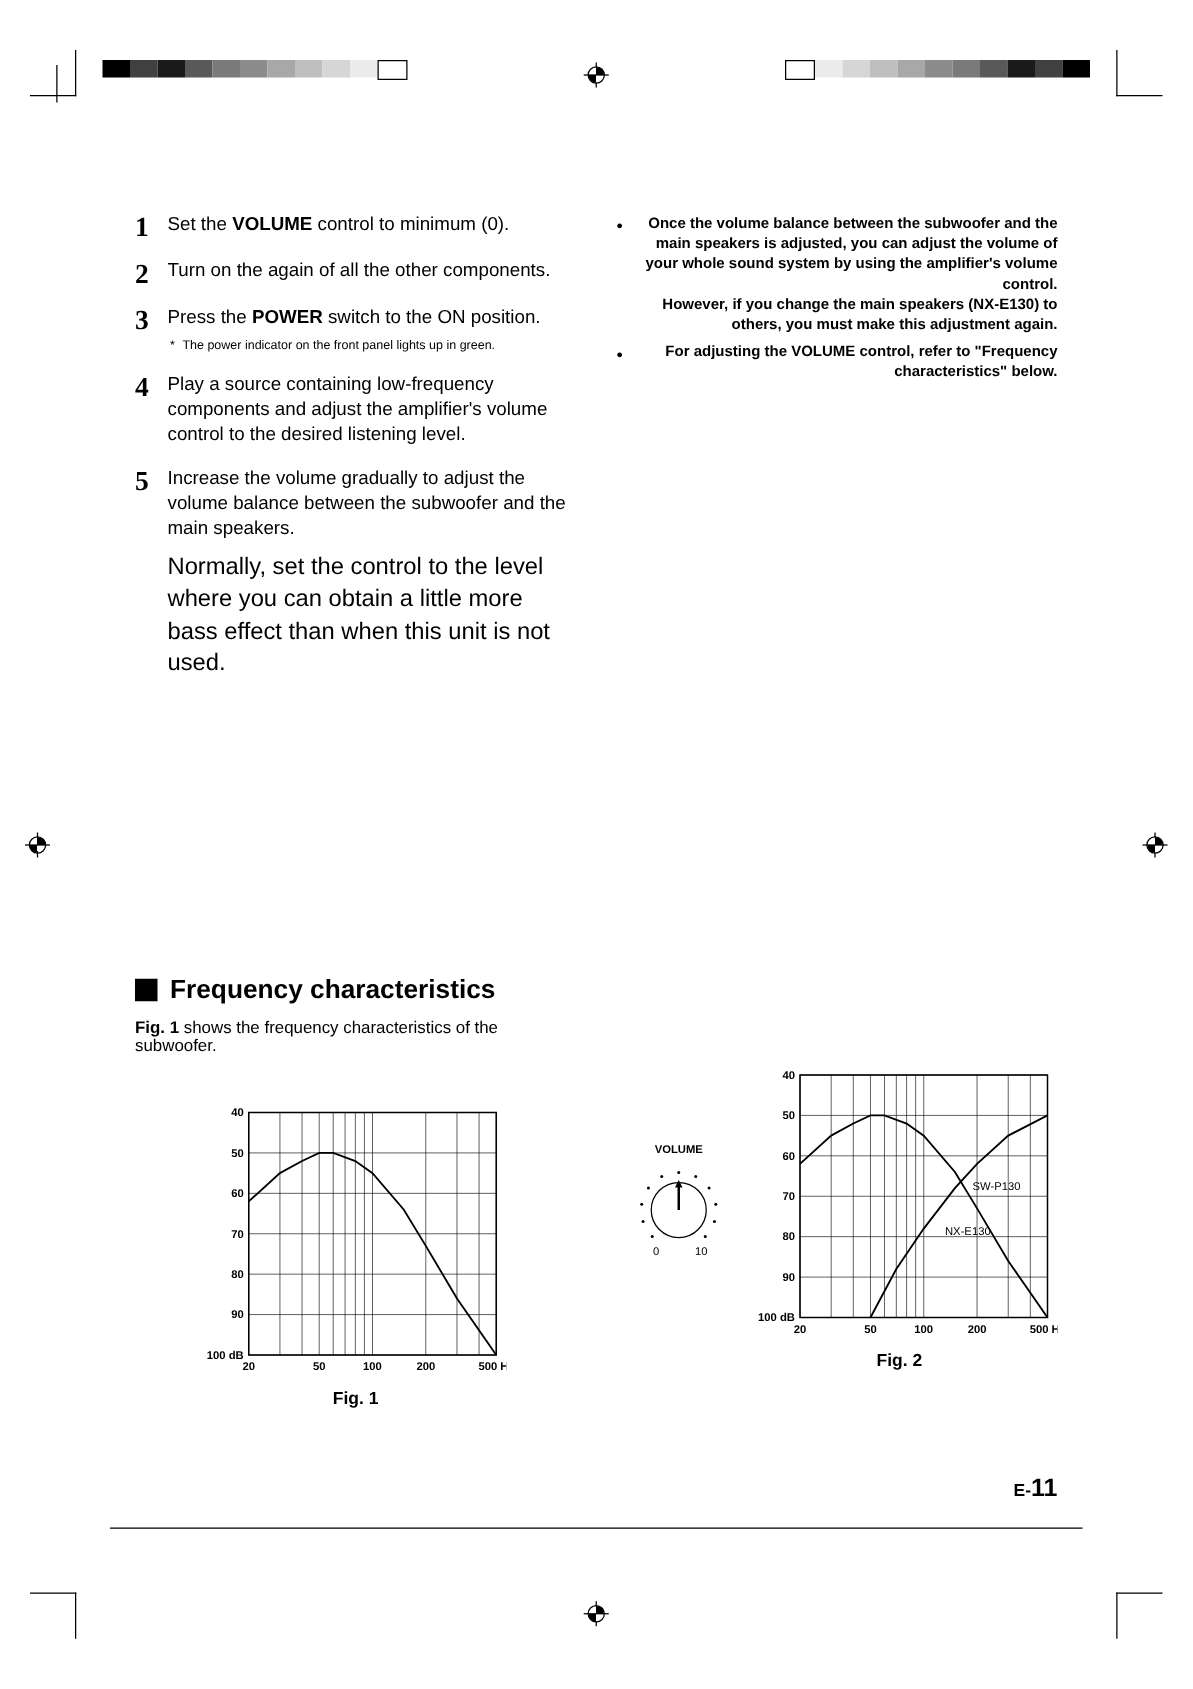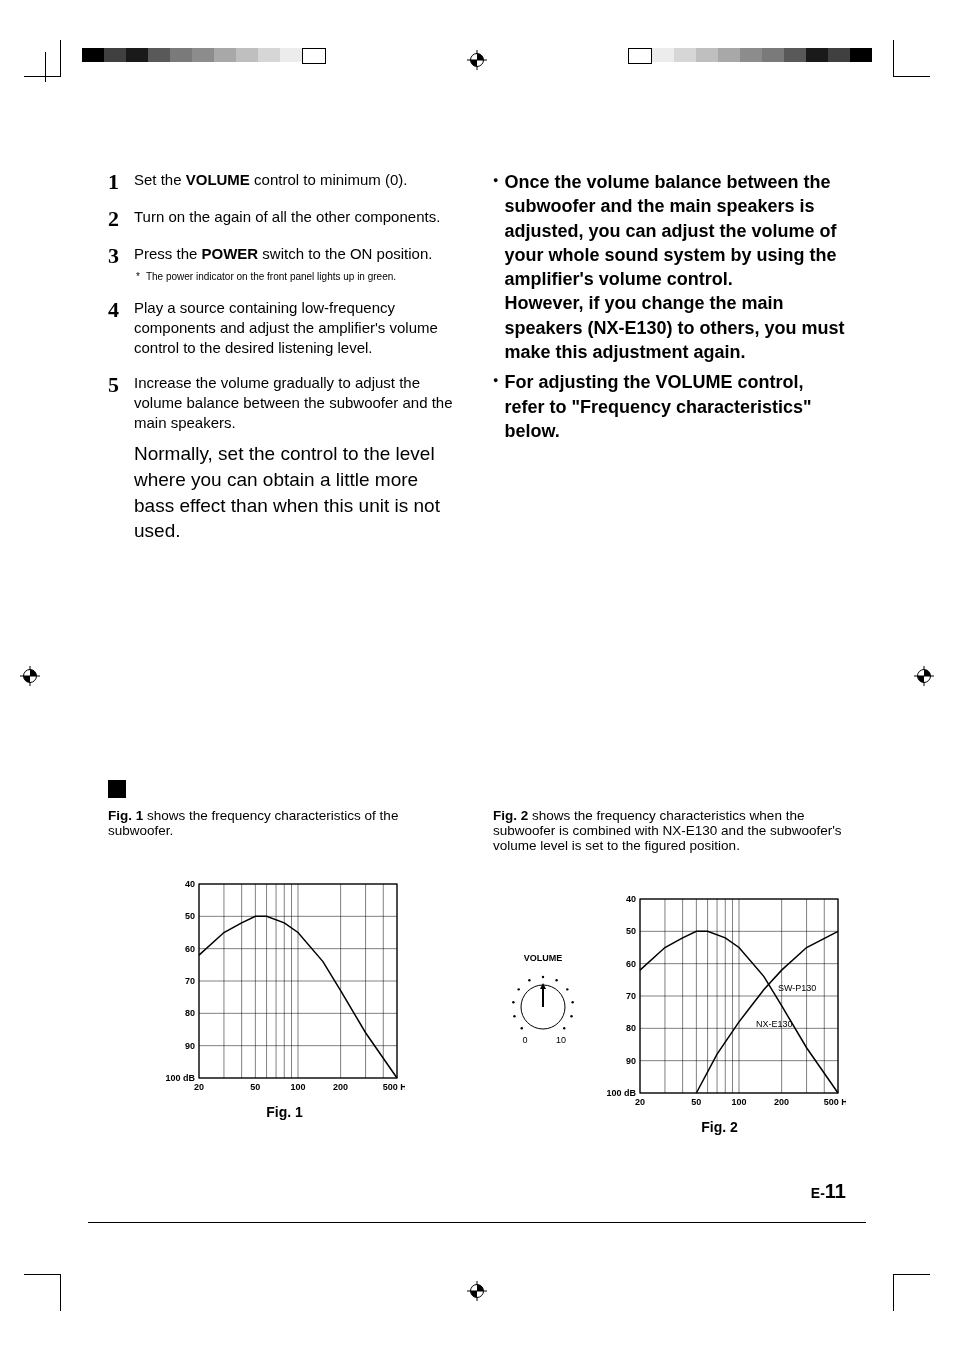--- a/index.html
+++ b/index.html
@@ -88,21 +88,21 @@
     content: "*";
     position: relative;
     left: -12px;
     margin-right: -6px;
   }
   .step-note {
     margin-top: 8px;
     font-size: 19px;
   }
   .bold { font-weight: bold; }
-  .bullet-list { margin:0; padding:0; list-style:none; font-size: 18px; font-weight:bold; line-height:1.35;}
+  .bullet-list { margin:0; padding:0; list-style:none; font-size: 12px; font-weight:bold; line-height:1.35;text-align:right;}
   .bullet-list li { display:flex; gap:6px; margin-bottom:6px;}
   .bullet-list li::before { content:"●"; font-size:9px; padding-top:4px;}
 
   .section2 {
     position:absolute;
     left:108px; right:108px;
     top: 780px;
   }
   .section-title {
     font-size: 21px;
@@ -256,20 +256,21 @@
               <span style="white-space: pre-line;">For adjusting the VOLUME control, refer to "Frequency characteristics" below.</span>
             </li>
           </ul>
       </div>
     </div>
   </div>
 
   <div class="section2">
     <div class="section-title">
       <span class="sq"></span>
+      <span>Frequency characteristics</span>
     </div>
     <div class="fig-row">
       <div class="fig-col">
         <div>
           <span class="bold">Fig. 1</span><span> shows the frequency characteristics of the subwoofer.</span>
         </div>
         <div class="chart-wrap">
           <svg class="chart" id="chart1">
               <rect x="34" y="6" width="198" height="194" fill="none" stroke="#000" stroke-width="1.2"></rect>
               <line x1="34" x2="232" y1="200" y2="200" stroke="#000" stroke-width="0.5"></line>
@@ -303,23 +304,20 @@
               <text x="90.36302075073408" y="212" text-anchor="middle" class="chart-label-b">50</text>
               <text x="133" y="212" text-anchor="middle" class="chart-label-b">100</text>
               <text x="175.63697924926592" y="212" text-anchor="middle" class="chart-label-b">200</text>
               <text x="232" y="212" text-anchor="middle" class="chart-label-b">500 Hz</text>
               <path d="M34,77.13333333333334 L58.941034004846614,54.5 L76.63697924926592,44.79999999999999 L90.36302075073408,38.33333333333333 L101.57801325411253,38.33333333333333 L119.27395849853181,44.79999999999999 L133,54.5 L157.94103400484664,83.60000000000001 L175.63697924926592,112.7 L200.57801325411256,154.73333333333332 L232,200 " fill="none" stroke="#000" stroke-width="1.5"></path>
             </svg>
         </div>
         <div class="fig-caption">Fig. 1</div>
       </div>
       <div class="fig-col">
-        <div>
-          <span class="bold">Fig. 2</span><span> shows the frequency characteristics when the subwoofer is combined with NX-E130 and the subwoofer's volume level is set to the figured position.</span>
-        </div>
         <div class="chart-wrap right" style="position:relative;">
           <div class="vol-dial">
             <div class="lbl">VOLUME</div>
             <svg width="80" height="80" viewBox="0 0 80 80">
               <circle cx="40" cy="40" r="22" fill="none" stroke="#000" stroke-width="1"></circle>
               <g id="dial-dots">
                   <circle cx="18.78679656440357" cy="61.21320343559643" r="1.2" fill="#000"></circle>
                   <circle cx="11.468304511145394" cy="49.27050983124843" r="1.2" fill="#000"></circle>
                   <circle cx="10.369349782145871" cy="35.30696604879307" r="1.2" fill="#000"></circle>
                   <circle cx="15.729490168751578" cy="22.366442431225803" r="1.2" fill="#000"></circle>

